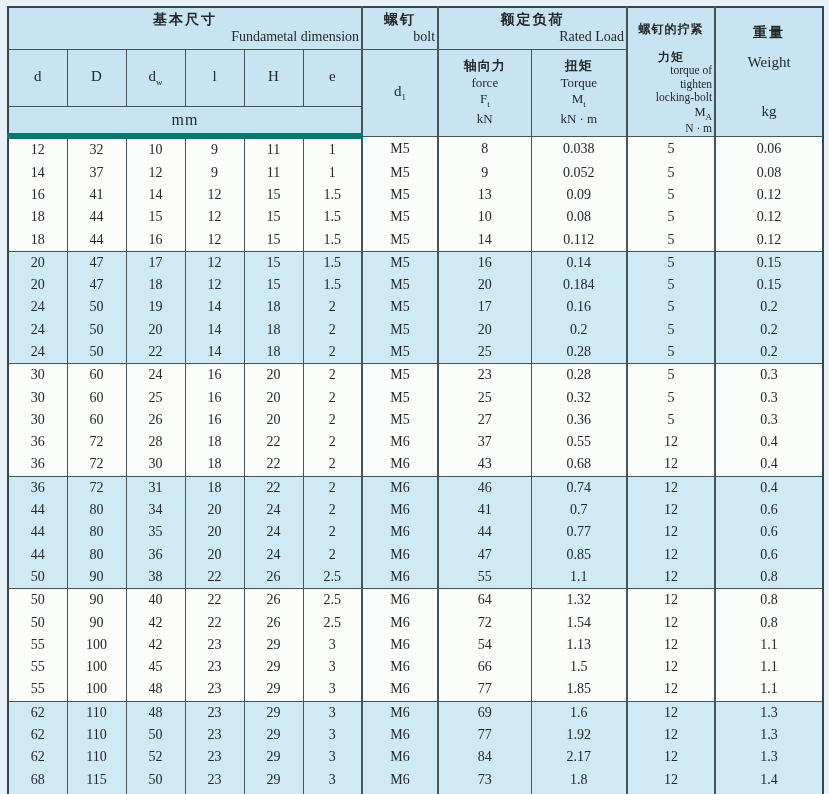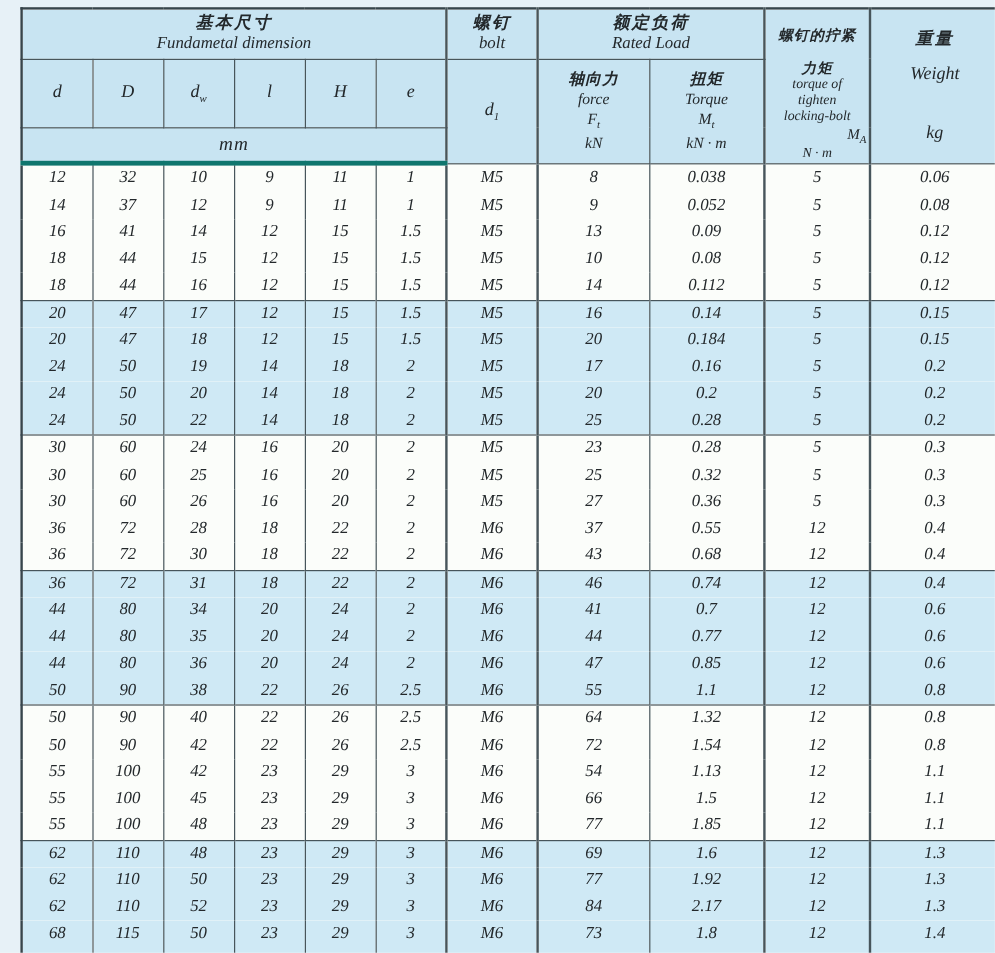--- a/index.html
+++ b/index.html
@@ -5,46 +5,45 @@
   html,body { margin:0; padding:0; }
   body {
     width:829px; height:794px;
     background:#e7f1f7;
     font-family:"Liberation Serif","DejaVu Serif",serif;
     color:#23282b;
   }
   .page {
     box-sizing:border-box;
     width:829px; height:794px;
-    padding:6px 7px 4px 17px;
-    font-style:italic;
+    padding:6px 7px 4px 7px;
   }
   table.spec {
     border-collapse:collapse;
     table-layout:fixed;
     width:815px;
     border:2px solid #37454c;
     background:#fbfdfa;
   }
   th, td {
     border:1px solid #47555b;
     text-align:center;
     vertical-align:middle;
     padding:0 2px;
     overflow:hidden;
   }
   thead th { background:#c8e4f2; font-weight:normal; }
   thead tr.r1 { height:42px; }
   thead tr.r2 { height:40px; }
   thead tr.r3 { height:29px; }
   thead th.sec { border-left-width:2px; }
-  thead tr:last-child th { border-bottom:4px solid #0f766e; }
+  thead tr:last-child th { border-bottom:6px solid #0f766e; }
 
   .zh { font-size:14px; font-weight:bold; letter-spacing:2px; line-height:1.25; }
-  .en { font-size:14px; line-height:1.2; }
+  .en { font-size:14px; line-height:1.2;text-align:right; }
   .sym { font-size:15px; line-height:1.2; }
   sub { font-size:9px; }
 
   .dim-sym { font-size:15px; }
   .unit-mm { font-size:16px; letter-spacing:1px; }
 
   .stack4 div { font-size:13px; line-height:1.3; }
   .stack4 .zh { font-size:13px; letter-spacing:1px; }
 
   .locking div { line-height:1.18; }

